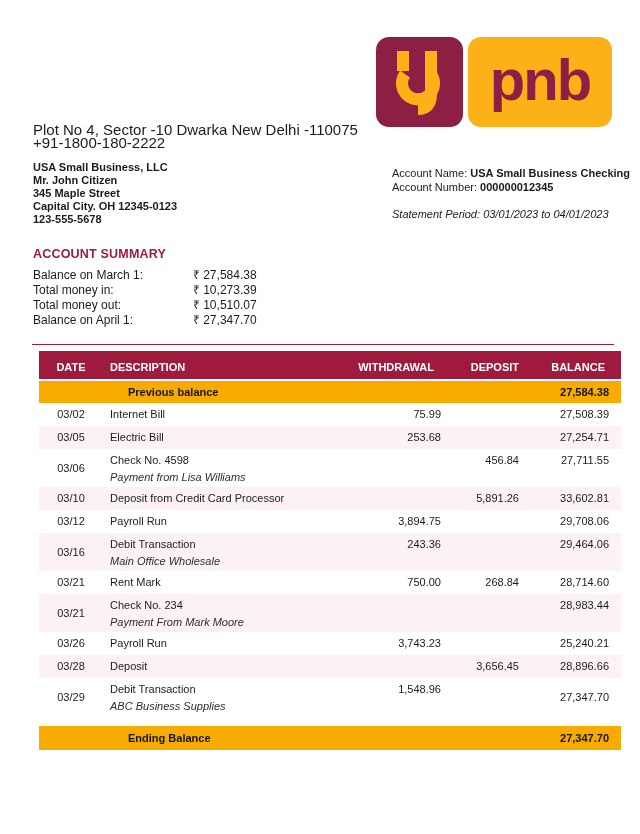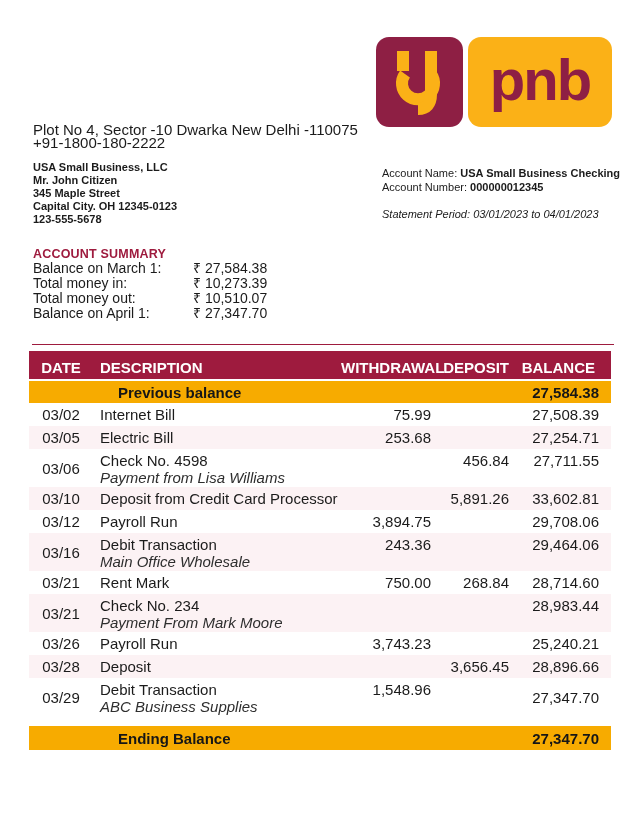--- a/index.html
+++ b/index.html
@@ -15,35 +15,35 @@
   .logo{position:absolute; left:376px; top:37px; display:flex; gap:5px;}
   .logo-sym{width:87px; height:90px; display:block;}
   .logo-word{width:144px; height:90px; background:var(--logo-gold); border-radius:13px;
              display:flex; align-items:center; justify-content:center;}
   .logo-word span{font-size:58px; font-weight:bold; color:var(--logo-maroon);
                   letter-spacing:-2px; line-height:1; transform:translateY(-2px);}
 
   
   .addr{position:absolute; left:33px; top:123px; font-size:15px; line-height:13px;}
   .customer{position:absolute; left:33px; top:161px; font-size:11px; line-height:13px; font-weight:bold;}
-  .acct{position:absolute; left:382px; top:166px; font-size:11px; line-height:14px;}
+  .acct{position:absolute; left:392px; top:166px; font-size:11px; line-height:14px;}
   .acct .bold{font-weight:bold;}
   .acct .period{margin-top:13px;font-style:italic;}
 
   
   .summary-title{position:absolute; left:33px; top:247px; color:var(--maroon);
                  font-weight:bold; font-size:12.5px; letter-spacing:.2px;}
-  .summary{position:absolute; left:33px; top:261px; font-size:14px; line-height:15px; width:320px;}
+  .summary{position:absolute; left:33px; top:268px; font-size:12px; line-height:15px; width:320px;}
   .srow{display:flex;}
   .slabel{width:160px;}
 
   .rule{position:absolute; left:32px; top:344px; width:582px; height:1px; background:var(--maroon);}
 
   
-  .table{position:absolute; left:29px; top:351px; width:582px; font-size:15px;}
+  .table{position:absolute; left:39px; top:351px; width:582px; font-size:11px;}
   .thead{display:flex; background:var(--maroon); color:#fff; font-weight:bold; height:28px; align-items:center;}
   .hcell{padding-top:0;}
   .gold-row{display:flex; background:var(--gold); font-weight:bold; height:22px;
             align-items:center; margin-top:2px; color:#161616;padding-left:18px;}
   .gold-row.end{height:24px; margin-top:10px;}
   .trow{display:flex; min-height:23px; align-items:stretch;}
   .trow.two{min-height:38px;}
   .trow.alt{background:var(--pink);}
   .cell{padding-top:4px; line-height:15px;}
   .c-date{width:64px; text-align:center;}

